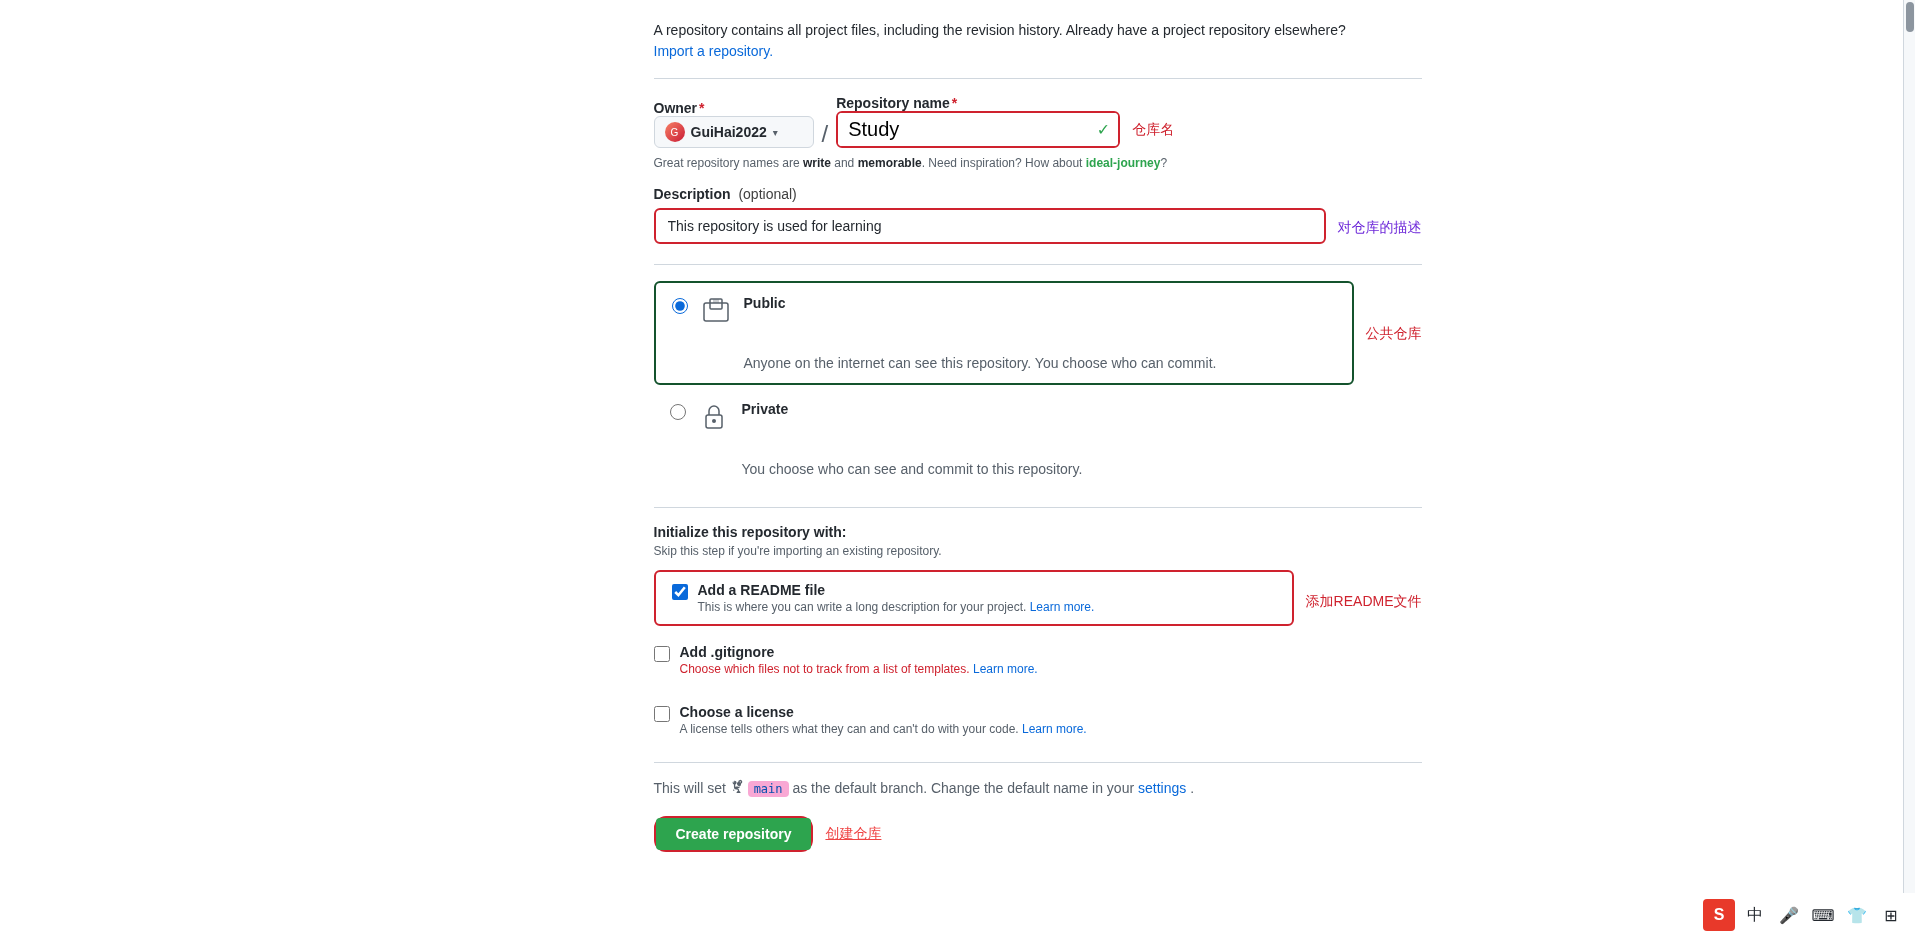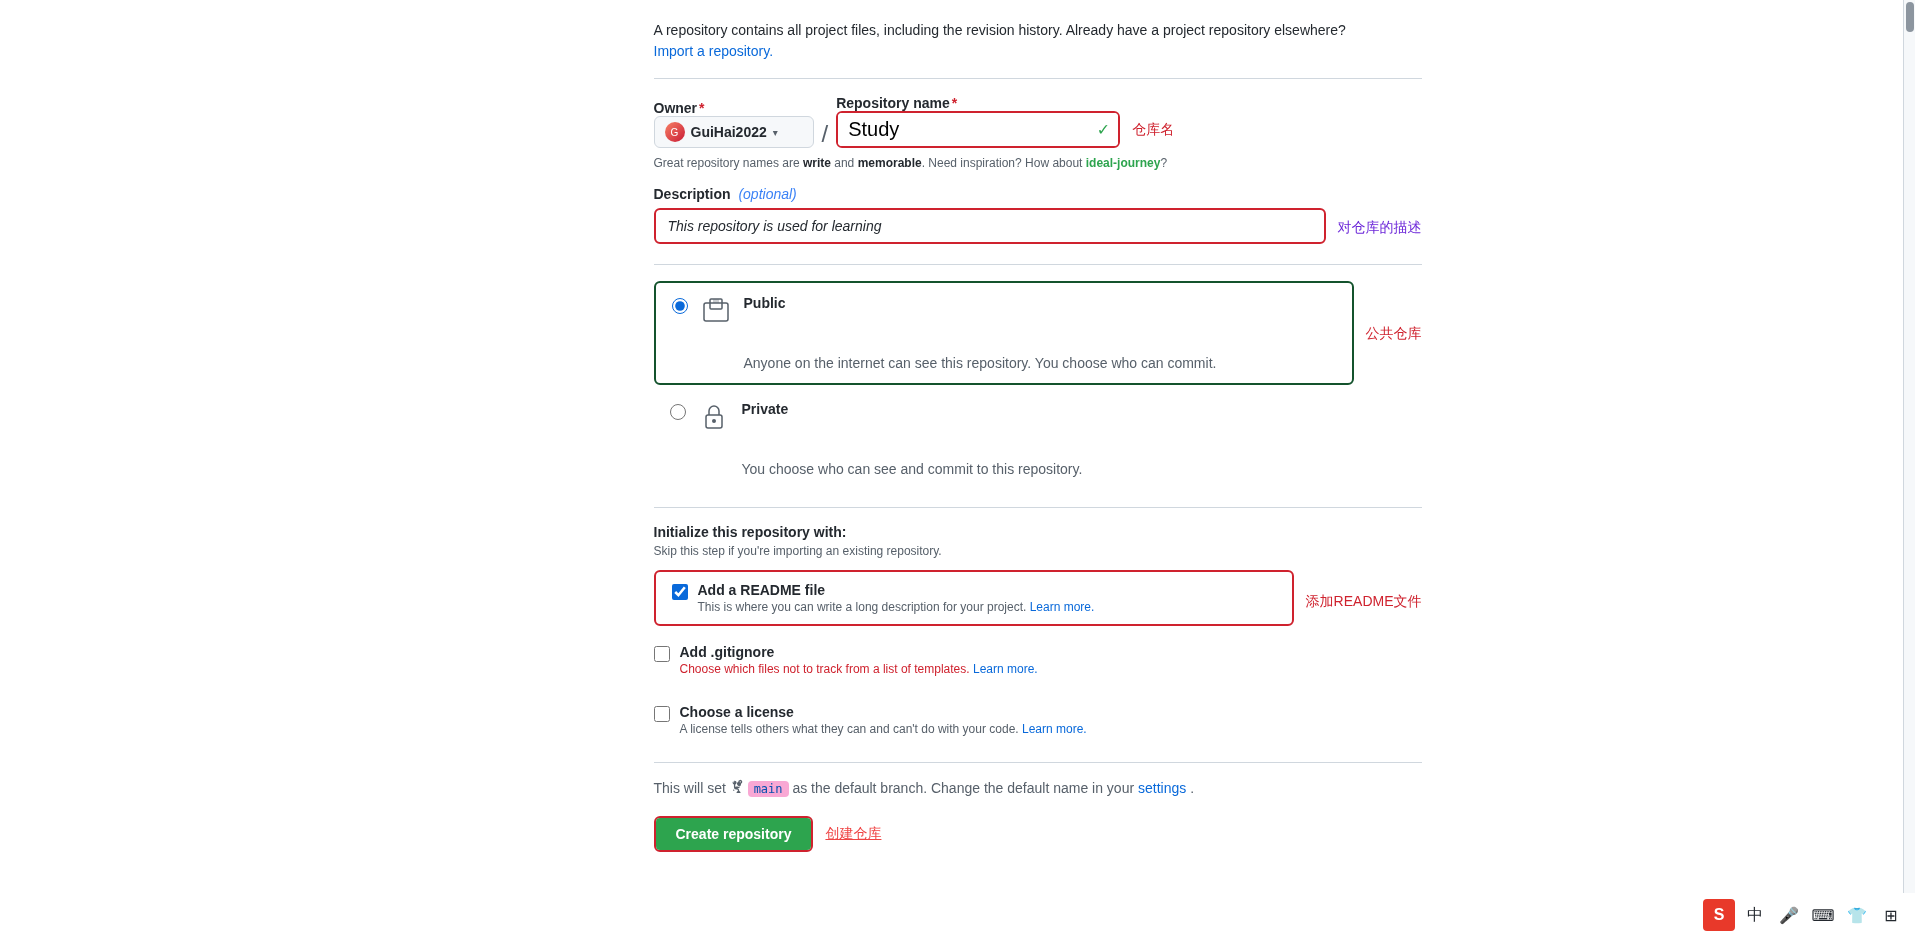--- a/index.html
+++ b/index.html
@@ -134,38 +134,36 @@
       font-weight: 600;
     }
     .description-label {
       font-size: 14px;
       font-weight: 600;
       color: #24292f;
       margin-bottom: 6px;
     }
     .description-label span.optional {
       font-weight: 400;
-      color: #3b82f6;
+      color: #404040;
       margin-left: 4px;
-      font-style: italic;
     }
     .description-input-container {
       border: 2px solid #cf222e;
       border-radius: 6px;
       margin-bottom: 4px;
     }
     .description-input {
       width: 100%;
       border: none;
       outline: none;
       padding: 8px 12px;
       font-size: 14px;
       border-radius: 6px;
       color: #24292f;
-      font-style: italic;
     }
     .description-annotation {
       color: #6d28d9;
       font-size: 14px;
       margin-left: 12px;
     }
     .description-row {
       display: flex;
       align-items: center;
     }
@@ -313,21 +311,21 @@
       color: #0969da;
       text-decoration: none;
     }
     .create-section {
       display: flex;
       align-items: center;
       gap: 12px;
     }
     .create-button-wrapper {
       border: 2px solid #cf222e;
-      border-radius: 6px;
+      border-radius: 12px;
       display: inline-block;
     }
     .create-button {
       background: #2da44e;
       color: white;
       border: none;
       border-radius: 4px;
       padding: 8px 20px;
       font-size: 14px;
       font-weight: 600;

